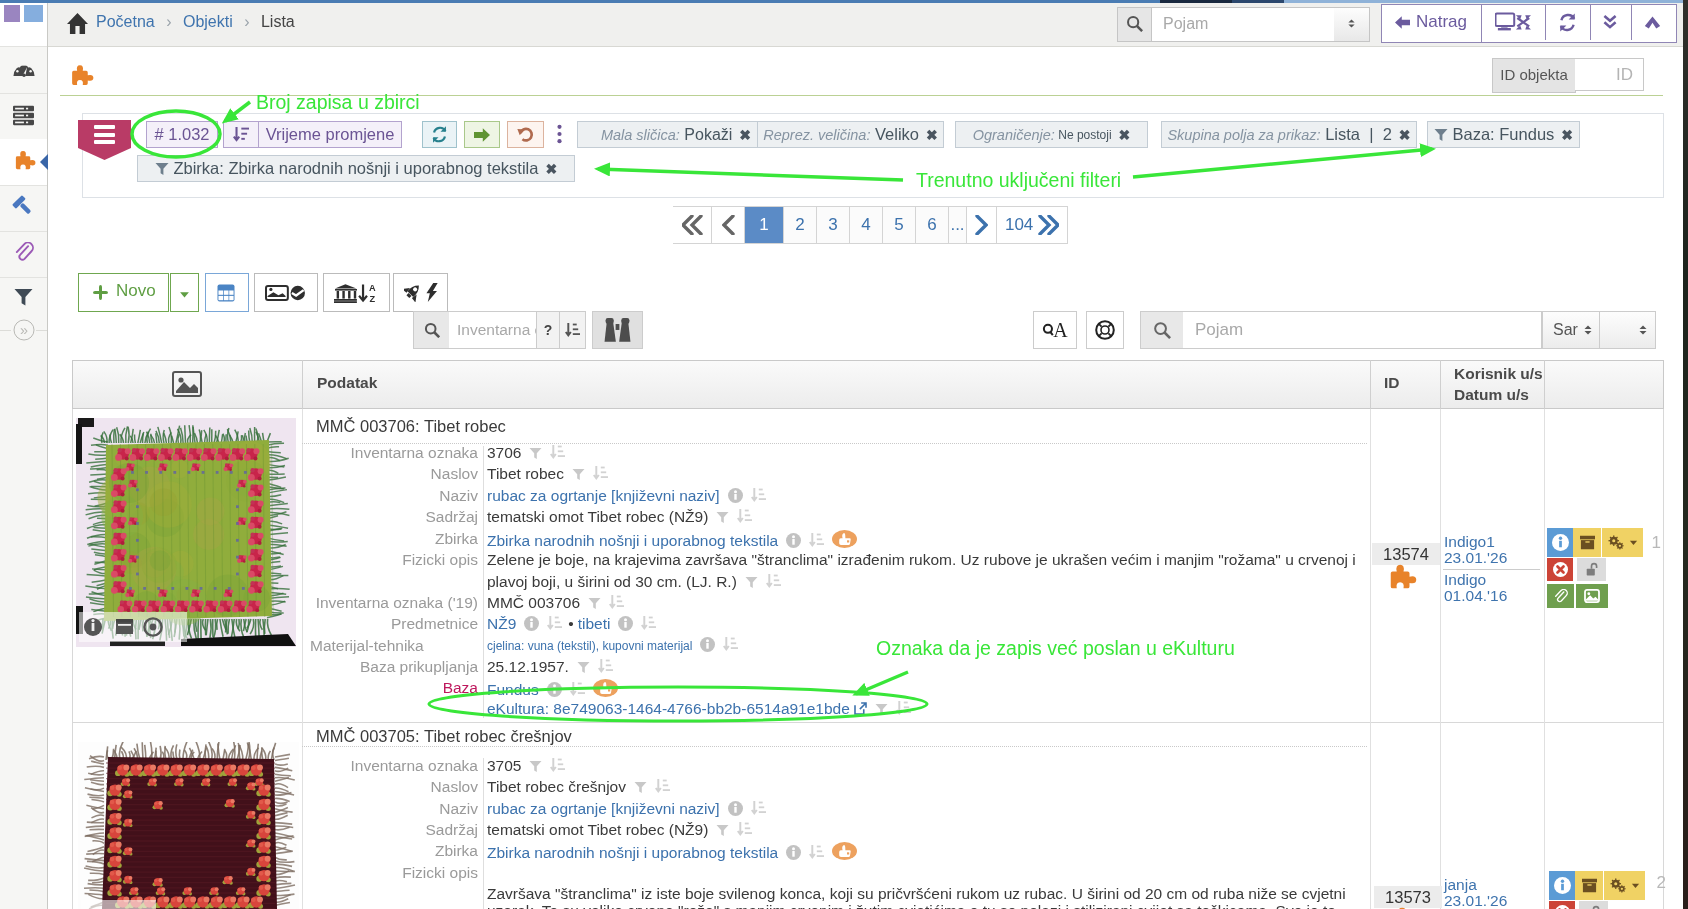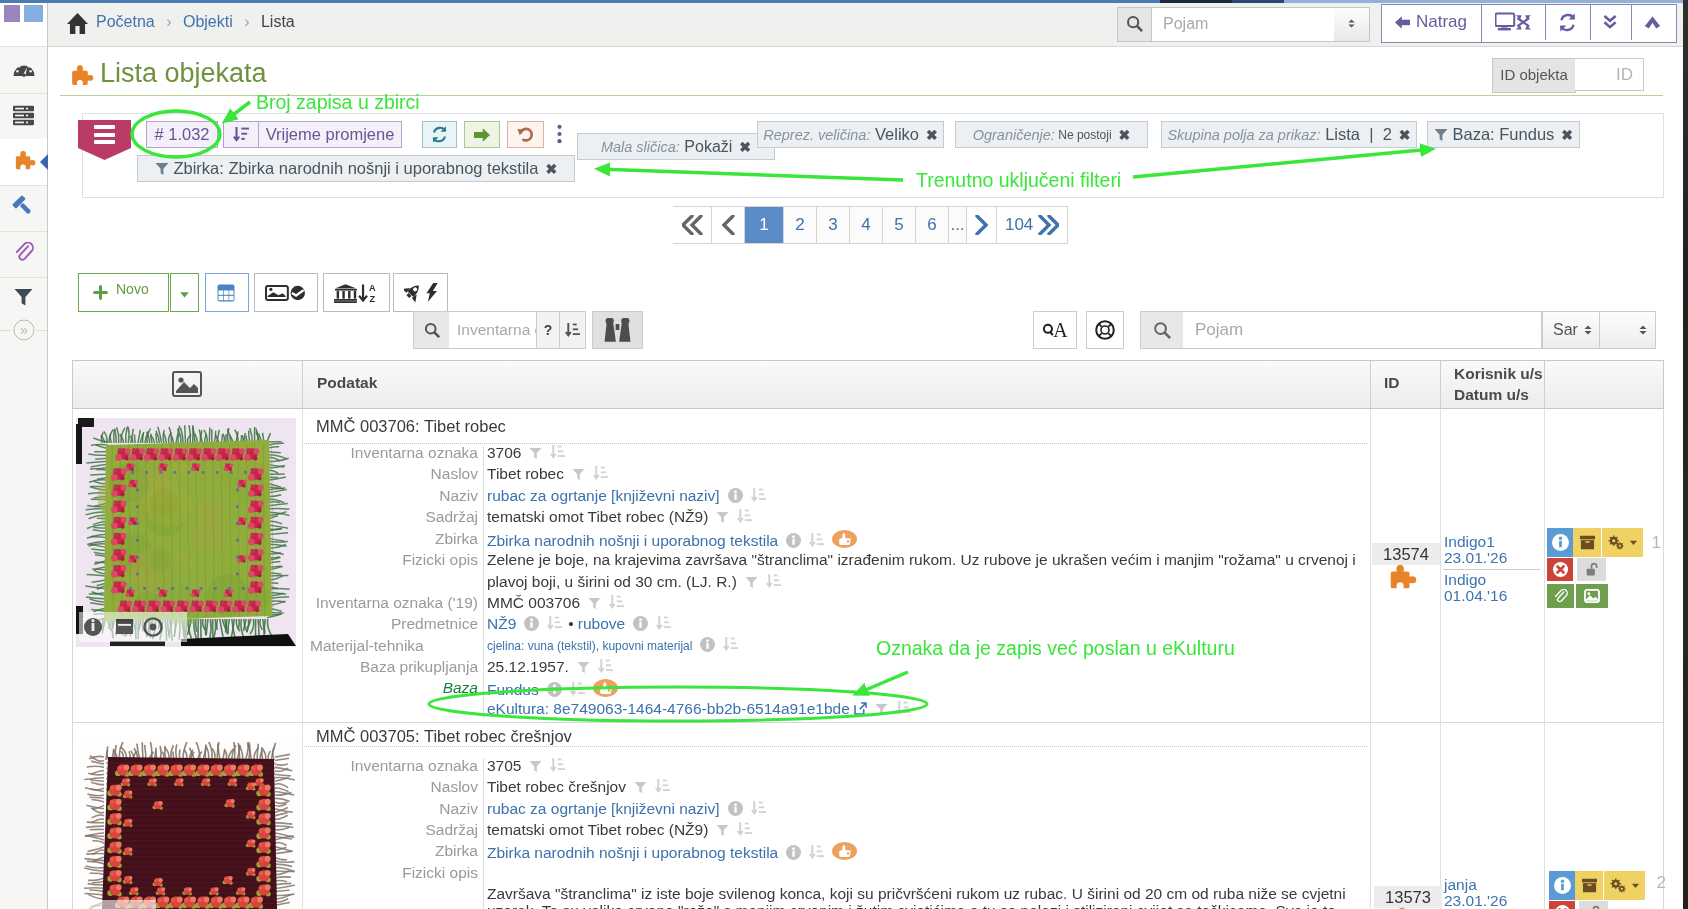--- a/index.html
+++ b/index.html
@@ -154,21 +154,20 @@
       <svg width="22" height="22" viewBox="0 0 22 22" style="">
         <circle cx="11.0" cy="11.0" r="10.0" stroke="#b9b9b5" fill="none"></circle>
         <text x="11.0" y="15.84" font-size="14.520000000000001" fill="#b9b9b5" text-anchor="middle" font-family="Liberation Sans">»</text>
       </svg>
     </div>
 <div style="position:absolute;left:69px;top:63px;">
       <svg width="25" height="25" viewBox="0 0 25 25" style="">
         <path fill="#e8832a" d="M3.125 9.375 Q3.125 7.8125 4.6875 7.8125 L8.125 7.8125 Q6.875000000000001 2.1875 10.9375 2.1875 Q15.0 2.1875 13.750000000000002 7.8125 L17.1875 7.8125 Q18.75 7.8125 18.75 9.375 L18.75 12.1875 Q24.375 10.9375 24.375 14.84375 Q24.375 18.75 18.75 17.5 L18.75 20.3125 Q18.75 21.875 17.1875 21.875 L13.750000000000002 21.875 Q14.6875 16.875 10.9375 16.875 Q7.187499999999999 16.875 8.125 21.875 L4.6875 21.875 Q3.125 21.875 3.125 20.3125 Z"></path>
       </svg>
     </div>
-<div style="position:absolute;left:100px;top:58px;width:400px;height:34px;font-size:27px;color:#6f923d;">Lista objekata</div>
 <div style="position:absolute;left:1492px;top:58px;width:82px;height:33px;background:#e4e4e4;border:1px solid #c8c8c8;font-size:15px;color:#555;line-height:31px;text-align:center;">ID objekta</div>
 <div style="position:absolute;left:1575px;top:58px;width:69px;height:33px;background:#fff;border:1px solid #c8c8c8;border-left:0;font-size:17px;color:#b4b4b4;line-height:31px;text-align:right;padding-right:10px;box-sizing:border-box;">ID</div>
 <div style="position:absolute;left:60px;top:95px;width:1603px;height:1px;background:#bbd194;"></div>
 <div style="position:absolute;left:82px;top:113px;width:1580px;height:83px;border:1px solid #dde1e6;background:#fff;"></div>
 <svg style="position:absolute;left:78px;top:120px;" width="53" height="41">
       <path d="M0 0 H53 V28 L26.5 40 L0 28 Z" fill="#b93b66"></path>
     </svg>
 <div style="position:absolute;left:94px;top:125px;width:21px;height:4.2px;background:#fff;border-radius:1px;"></div>
 <div style="position:absolute;left:94px;top:132.5px;width:21px;height:4.2px;background:#fff;border-radius:1px;"></div>
 <div style="position:absolute;left:94px;top:140px;width:21px;height:4.2px;background:#fff;border-radius:1px;"></div>
@@ -205,21 +204,21 @@
         <path d="M0.34 3.06 L7.82 3.4000000000000004 L2.72 9.350000000000001 Z" fill="#b06a4e"></path>
       </svg>
     </div>
 <div style="position:absolute;left:557px;top:124px;">
       <svg width="5" height="20" viewBox="0 0 5 20" style="">
         <circle cx="2.5" cy="2.8000000000000003" r="2.1" fill="#6b5494"></circle>
         <circle cx="2.5" cy="10.0" r="2.1" fill="#6b5494"></circle>
         <circle cx="2.5" cy="17.2" r="2.1" fill="#6b5494"></circle>
       </svg>
     </div>
-<div style="position:absolute;left:577px;top:133px;width:198px;height:27px;background:#edf0f2;border:1px solid #c3ccd4;box-sizing:border-box;display:flex;align-items:center;justify-content:center;white-space:nowrap;">
+<div style="position:absolute;left:577px;top:121px;width:198px;height:27px;background:#edf0f2;border:1px solid #c3ccd4;box-sizing:border-box;display:flex;align-items:center;justify-content:center;white-space:nowrap;">
       <span style="font-style:italic;color:#8593a1;font-size:14.5px;">Mala sličica:</span>
       <span style="color:#47555f;font-size:16px;">&nbsp;Pokaži</span>
       <span style="color:#4a5560;font-weight:bold;padding-left:7px;font-size:14px;">✖</span>
     </div>
 <div style="position:absolute;left:757px;top:121px;width:187px;height:27px;background:#edf0f2;border:1px solid #c3ccd4;box-sizing:border-box;display:flex;align-items:center;justify-content:center;white-space:nowrap;">
       <span style="font-style:italic;color:#8593a1;font-size:14.5px;">Reprez. veličina:</span>
       <span style="color:#47555f;font-size:16.5px;">&nbsp;Veliko</span>
       <span style="color:#4a5560;font-weight:bold;padding-left:7px;font-size:14px;">✖</span>
     </div>
 <div style="position:absolute;left:955px;top:121px;width:193px;height:27px;background:#edf0f2;border:1px solid #c3ccd4;box-sizing:border-box;display:flex;align-items:center;justify-content:center;white-space:nowrap;">
@@ -272,21 +271,21 @@
 <div style="position:absolute;left:997px;top:206px;width:71px;height:38px;background:#fff;border:1px solid #d4d4d4;border-left:0;box-sizing:border-box;display:flex;align-items:center;justify-content:center;font-size:17px;color:#3c72ad;">104&nbsp;<svg width="21" height="20" viewBox="0 0 21 20">
         <path d="M2 1 L11 10 L2 19 M11 1 L20 10 L11 19" stroke="#3c72ad" stroke-width="3.4" fill="none" stroke-linecap="round"></path>
       </svg></div>
 <div style="position:absolute;left:78px;top:273px;width:91px;height:39px;background:#fff;border:1px solid #6fa74f;box-sizing:border-box;"></div>
 <div style="position:absolute;left:93px;top:285px;">
       <svg width="15" height="15" viewBox="0 0 15 15" style="">
         <rect x="6.0" y="0" width="3.0" height="15" rx="2" fill="#5f9e43"></rect>
         <rect x="0" y="6.0" width="15" height="3.0" rx="2" fill="#5f9e43"></rect>
       </svg>
     </div>
-<div style="position:absolute;left:116px;top:281px;width:50px;height:22px;font-size:14px;color:#5f9e43;">Novo</div>
+<div style="position:absolute;left:116px;top:281px;width:50px;height:22px;font-size:17px;color:#5f9e43;">Novo</div>
 <div style="position:absolute;left:170px;top:273px;width:29px;height:39px;background:#fff;border:1px solid #6fa74f;box-sizing:border-box;"></div>
 <div style="position:absolute;left:179px;top:289px;">
       <svg width="11" height="11" viewBox="0 0 11 11" style="">
         <path d="M1.1 3.3 H9.9 L5.5 8.58 Z" fill="#5f9e43"></path>
       </svg>
     </div>
 <div style="position:absolute;left:205px;top:273px;width:44px;height:39px;background:#fff;border:1px solid #7aa7d8;box-sizing:border-box;"></div>
 <div style="position:absolute;left:217px;top:284px;">
       <svg width="18" height="18" viewBox="0 0 18 18" style="">
         <rect x="0.5" y="0.5" width="17" height="17" rx="2" fill="#4a84c4"></rect>
@@ -507,21 +506,21 @@
 <div style="position:absolute;left:310px;top:615px;width:168px;height:20px;font-size:15.5px;color:#9a9a9a;text-align:right;white-space:nowrap;">Predmetnice</div>
 <div style="position:absolute;left:487px;top:615px;width:880px;height:21px;font-size:15.5px;color:#3a3a3a;white-space:nowrap;"><span style="color:#3c72ad;">NŽ9</span><span style="display:inline-block;width:8px;"></span><span style="vertical-align:-2px;"><svg width="15" height="15" viewBox="0 0 15 15" style="">
           <circle cx="7.5" cy="7.5" r="7.5" fill="#c2c2c2"></circle>
           <rect x="6.3" y="6.0" width="2.4" height="5.7" fill="#fff"></rect>
           <circle cx="7.5" cy="3.75" r="1.5" fill="#fff"></circle>
         </svg></span><span style="display:inline-block;width:8px;"></span><span style="vertical-align:-2px;"><svg width="15" height="15" viewBox="0 0 15 15" style="">
           <path d="M3.3 0 V11.25 M0.75 9.0 L3.3 12.299999999999999 L5.8500000000000005 9.0" stroke="#d2d2d2" stroke-width="1.9500000000000002" fill="none"></path>
           <rect x="7.800000000000001" y="0.6" width="3.9000000000000004" height="1.7999999999999998" fill="#d2d2d2"></rect>
           <rect x="7.800000000000001" y="5.3999999999999995" width="5.3999999999999995" height="1.7999999999999998" fill="#d2d2d2"></rect>
           <rect x="7.800000000000001" y="10.200000000000001" width="7.199999999999999" height="1.7999999999999998" fill="#d2d2d2"></rect>
-        </svg></span><span style="display:inline-block;width:6px;"></span>•<span style="display:inline-block;width:4px;"></span><span style="color:#3c72ad;">rubove</span><span style="display:inline-block;width:8px;"></span><span style="vertical-align:-2px;"><svg width="15" height="15" viewBox="0 0 15 15" style="">
+        </svg></span><span style="display:inline-block;width:6px;"></span>•<span style="display:inline-block;width:4px;"></span><span style="color:#3c72ad;">tibeti</span><span style="display:inline-block;width:8px;"></span><span style="vertical-align:-2px;"><svg width="15" height="15" viewBox="0 0 15 15" style="">
           <circle cx="7.5" cy="7.5" r="7.5" fill="#c2c2c2"></circle>
           <rect x="6.3" y="6.0" width="2.4" height="5.7" fill="#fff"></rect>
           <circle cx="7.5" cy="3.75" r="1.5" fill="#fff"></circle>
         </svg></span><span style="display:inline-block;width:8px;"></span><span style="vertical-align:-2px;"><svg width="15" height="15" viewBox="0 0 15 15" style="">
           <path d="M3.3 0 V11.25 M0.75 9.0 L3.3 12.299999999999999 L5.8500000000000005 9.0" stroke="#d2d2d2" stroke-width="1.9500000000000002" fill="none"></path>
           <rect x="7.800000000000001" y="0.6" width="3.9000000000000004" height="1.7999999999999998" fill="#d2d2d2"></rect>
           <rect x="7.800000000000001" y="5.3999999999999995" width="5.3999999999999995" height="1.7999999999999998" fill="#d2d2d2"></rect>
           <rect x="7.800000000000001" y="10.200000000000001" width="7.199999999999999" height="1.7999999999999998" fill="#d2d2d2"></rect>
         </svg></span></div>
 <div style="position:absolute;left:310px;top:637px;width:168px;height:20px;font-size:15.5px;color:#9a9a9a;text-align:left;white-space:nowrap;">Materijal-tehnika</div>
@@ -537,21 +536,21 @@
         </svg></span></div>
 <div style="position:absolute;left:310px;top:658px;width:168px;height:20px;font-size:15.5px;color:#9a9a9a;text-align:right;white-space:nowrap;">Baza prikupljanja</div>
 <div style="position:absolute;left:487px;top:658px;width:880px;height:21px;font-size:15.5px;color:#3a3a3a;white-space:nowrap;">25.12.1957.<span style="display:inline-block;width:8px;"></span><span style="vertical-align:-2px;"><svg width="13" height="13" viewBox="0 0 13 13" style="">
           <path d="M0.5 1 H12.5 L7.8 6.24 V11.96 L5.2 10.4 V6.24 Z" fill="#c8c8c8"></path>
         </svg></span><span style="display:inline-block;width:8px;"></span><span style="vertical-align:-2px;"><svg width="15" height="15" viewBox="0 0 15 15" style="">
           <path d="M3.3 0 V11.25 M0.75 9.0 L3.3 12.299999999999999 L5.8500000000000005 9.0" stroke="#d2d2d2" stroke-width="1.9500000000000002" fill="none"></path>
           <rect x="7.800000000000001" y="0.6" width="3.9000000000000004" height="1.7999999999999998" fill="#d2d2d2"></rect>
           <rect x="7.800000000000001" y="5.3999999999999995" width="5.3999999999999995" height="1.7999999999999998" fill="#d2d2d2"></rect>
           <rect x="7.800000000000001" y="10.200000000000001" width="7.199999999999999" height="1.7999999999999998" fill="#d2d2d2"></rect>
         </svg></span></div>
-<div style="position:absolute;left:310px;top:679px;width:168px;height:20px;font-size:15.5px;color:#15803d;text-align:right;white-space:nowrap;font-style:italic;">Baza</div>
+<div style="position:absolute;left:310px;top:679px;width:168px;height:20px;font-size:15.5px;color:#be185d;text-align:right;white-space:nowrap;">Baza</div>
 <div style="position:absolute;left:487px;top:679px;width:880px;height:21px;font-size:15.5px;color:#3a3a3a;white-space:nowrap;"><span style="color:#3c72ad;">Fundus</span><span style="display:inline-block;width:8px;"></span><span style="vertical-align:-2px;"><svg width="15" height="15" viewBox="0 0 15 15" style="">
           <circle cx="7.5" cy="7.5" r="7.5" fill="#c2c2c2"></circle>
           <rect x="6.3" y="6.0" width="2.4" height="5.7" fill="#fff"></rect>
           <circle cx="7.5" cy="3.75" r="1.5" fill="#fff"></circle>
         </svg></span><span style="display:inline-block;width:8px;"></span><span style="vertical-align:-2px;"><svg width="15" height="15" viewBox="0 0 15 15" style="">
           <path d="M3.3 0 V11.25 M0.75 9.0 L3.3 12.299999999999999 L5.8500000000000005 9.0" stroke="#d2d2d2" stroke-width="1.9500000000000002" fill="none"></path>
           <rect x="7.800000000000001" y="0.6" width="3.9000000000000004" height="1.7999999999999998" fill="#d2d2d2"></rect>
           <rect x="7.800000000000001" y="5.3999999999999995" width="5.3999999999999995" height="1.7999999999999998" fill="#d2d2d2"></rect>
           <rect x="7.800000000000001" y="10.200000000000001" width="7.199999999999999" height="1.7999999999999998" fill="#d2d2d2"></rect>
         </svg></span><span style="display:inline-block;width:8px;"></span><span style="vertical-align:-2px;"><svg width="25" height="18" viewBox="0 0 25 18" style="">

